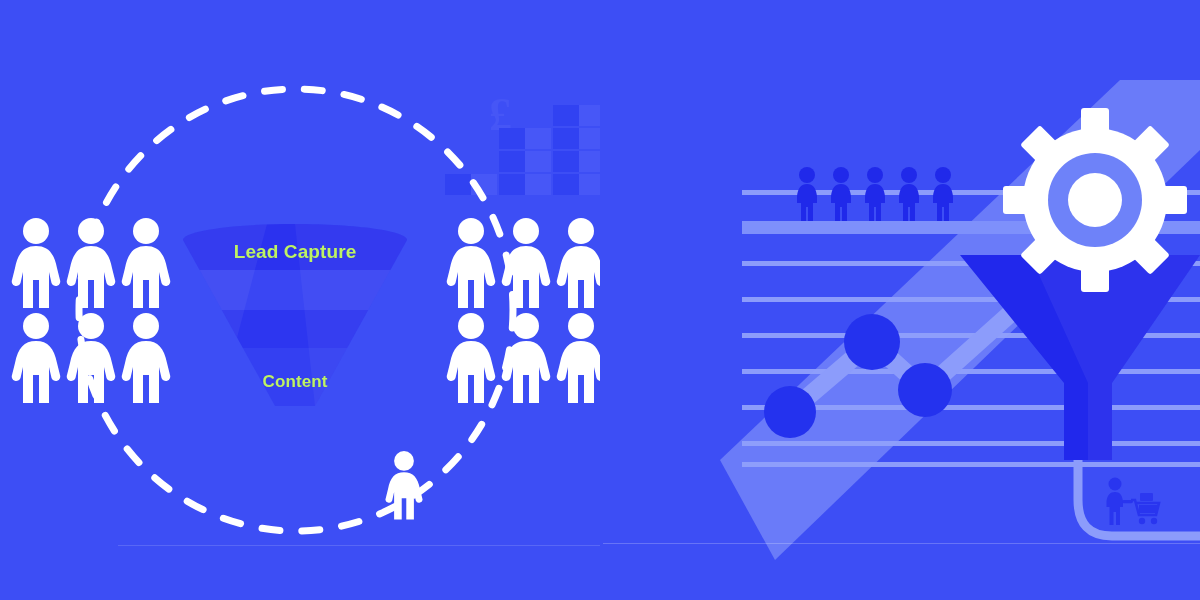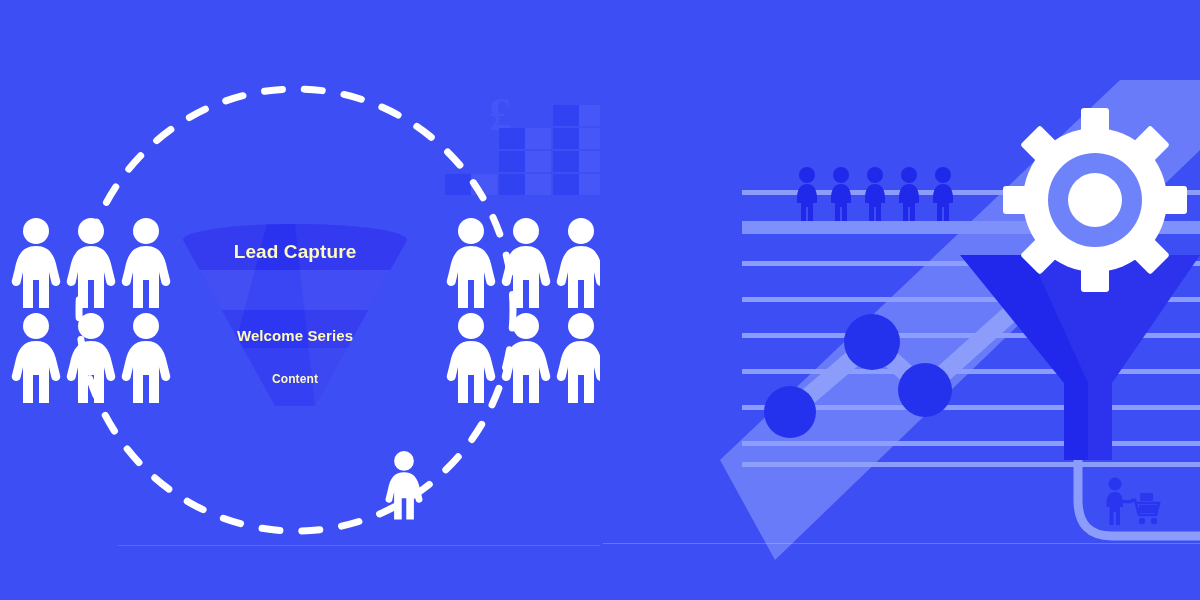--- a/index.html
+++ b/index.html
@@ -62,30 +62,30 @@
     width: 224px;
     height: 182px;
   }
 
   
   .funnel-label {
     position: absolute;
     width: 224px;
     left: 183px;
     text-align: center;
-    color: #fef9c3;
+    color: #bef264;
     font-weight: bold;
     letter-spacing: 0.1px;
     text-shadow: 0 0 1px rgba(0,0,0,0.10);
     white-space: nowrap;
   }
   #label-0 { top: 241px; font-size: 19px; }
   #label-1 { top: 288px; font-size: 18px; }
   #label-2 { top: 327px; font-size: 15px; }
-  #label-3 { top: 372px; font-size: 12px; }
+  #label-3 { top: 372px; font-size: 17px; }
 
   
   .person-grid {
     position: absolute;
     display: grid;
     grid-template-columns: repeat(3, 55px);
     grid-template-rows: repeat(2, 95px);
     column-gap: 0px;
     row-gap: 0px;
   }
@@ -217,21 +217,20 @@
         <rect x="0" y="86" width="224" height="38" fill="#2d36f0"></rect>
         <rect x="0" y="124" width="224" height="58" fill="#3440f2"></rect>
 
         <path d="M0 0 L84 0 L36 182 L0 182 Z" fill="#ffffff" opacity="0.05"></path>
 
         <path d="M112 0 L224 0 L224 182 L132 182 Z" fill="#ffffff" opacity="0.045"></path>
       </g>
     </svg>
 
     <div class="funnel-label" id="label-0">Lead Capture</div>
-    <div class="funnel-label" id="label-2">Welcome Series</div>
     <div class="funnel-label" id="label-3">Content</div>
 
     <div class="person-grid" id="people-left">
       <div class="person-cell">
           <svg width="50" height="92" viewBox="0 0 50 92">
             <circle cx="25" cy="13" r="13" fill="#fff"></circle>
             <path d="M25 28 C13 28 7 35 4 50 L1 62 A4.5 4.5 0 0 0 9.5 65 L12 54 L12 90 L22 90 L22 62 L28 62 L28 90 L38 90 L38 54 L40.5 65 A4.5 4.5 0 0 0 49 62 L46 50 C43 35 37 28 25 28 Z" fill="#fff"></path>
           </svg>
         </div>
       <div class="person-cell">

